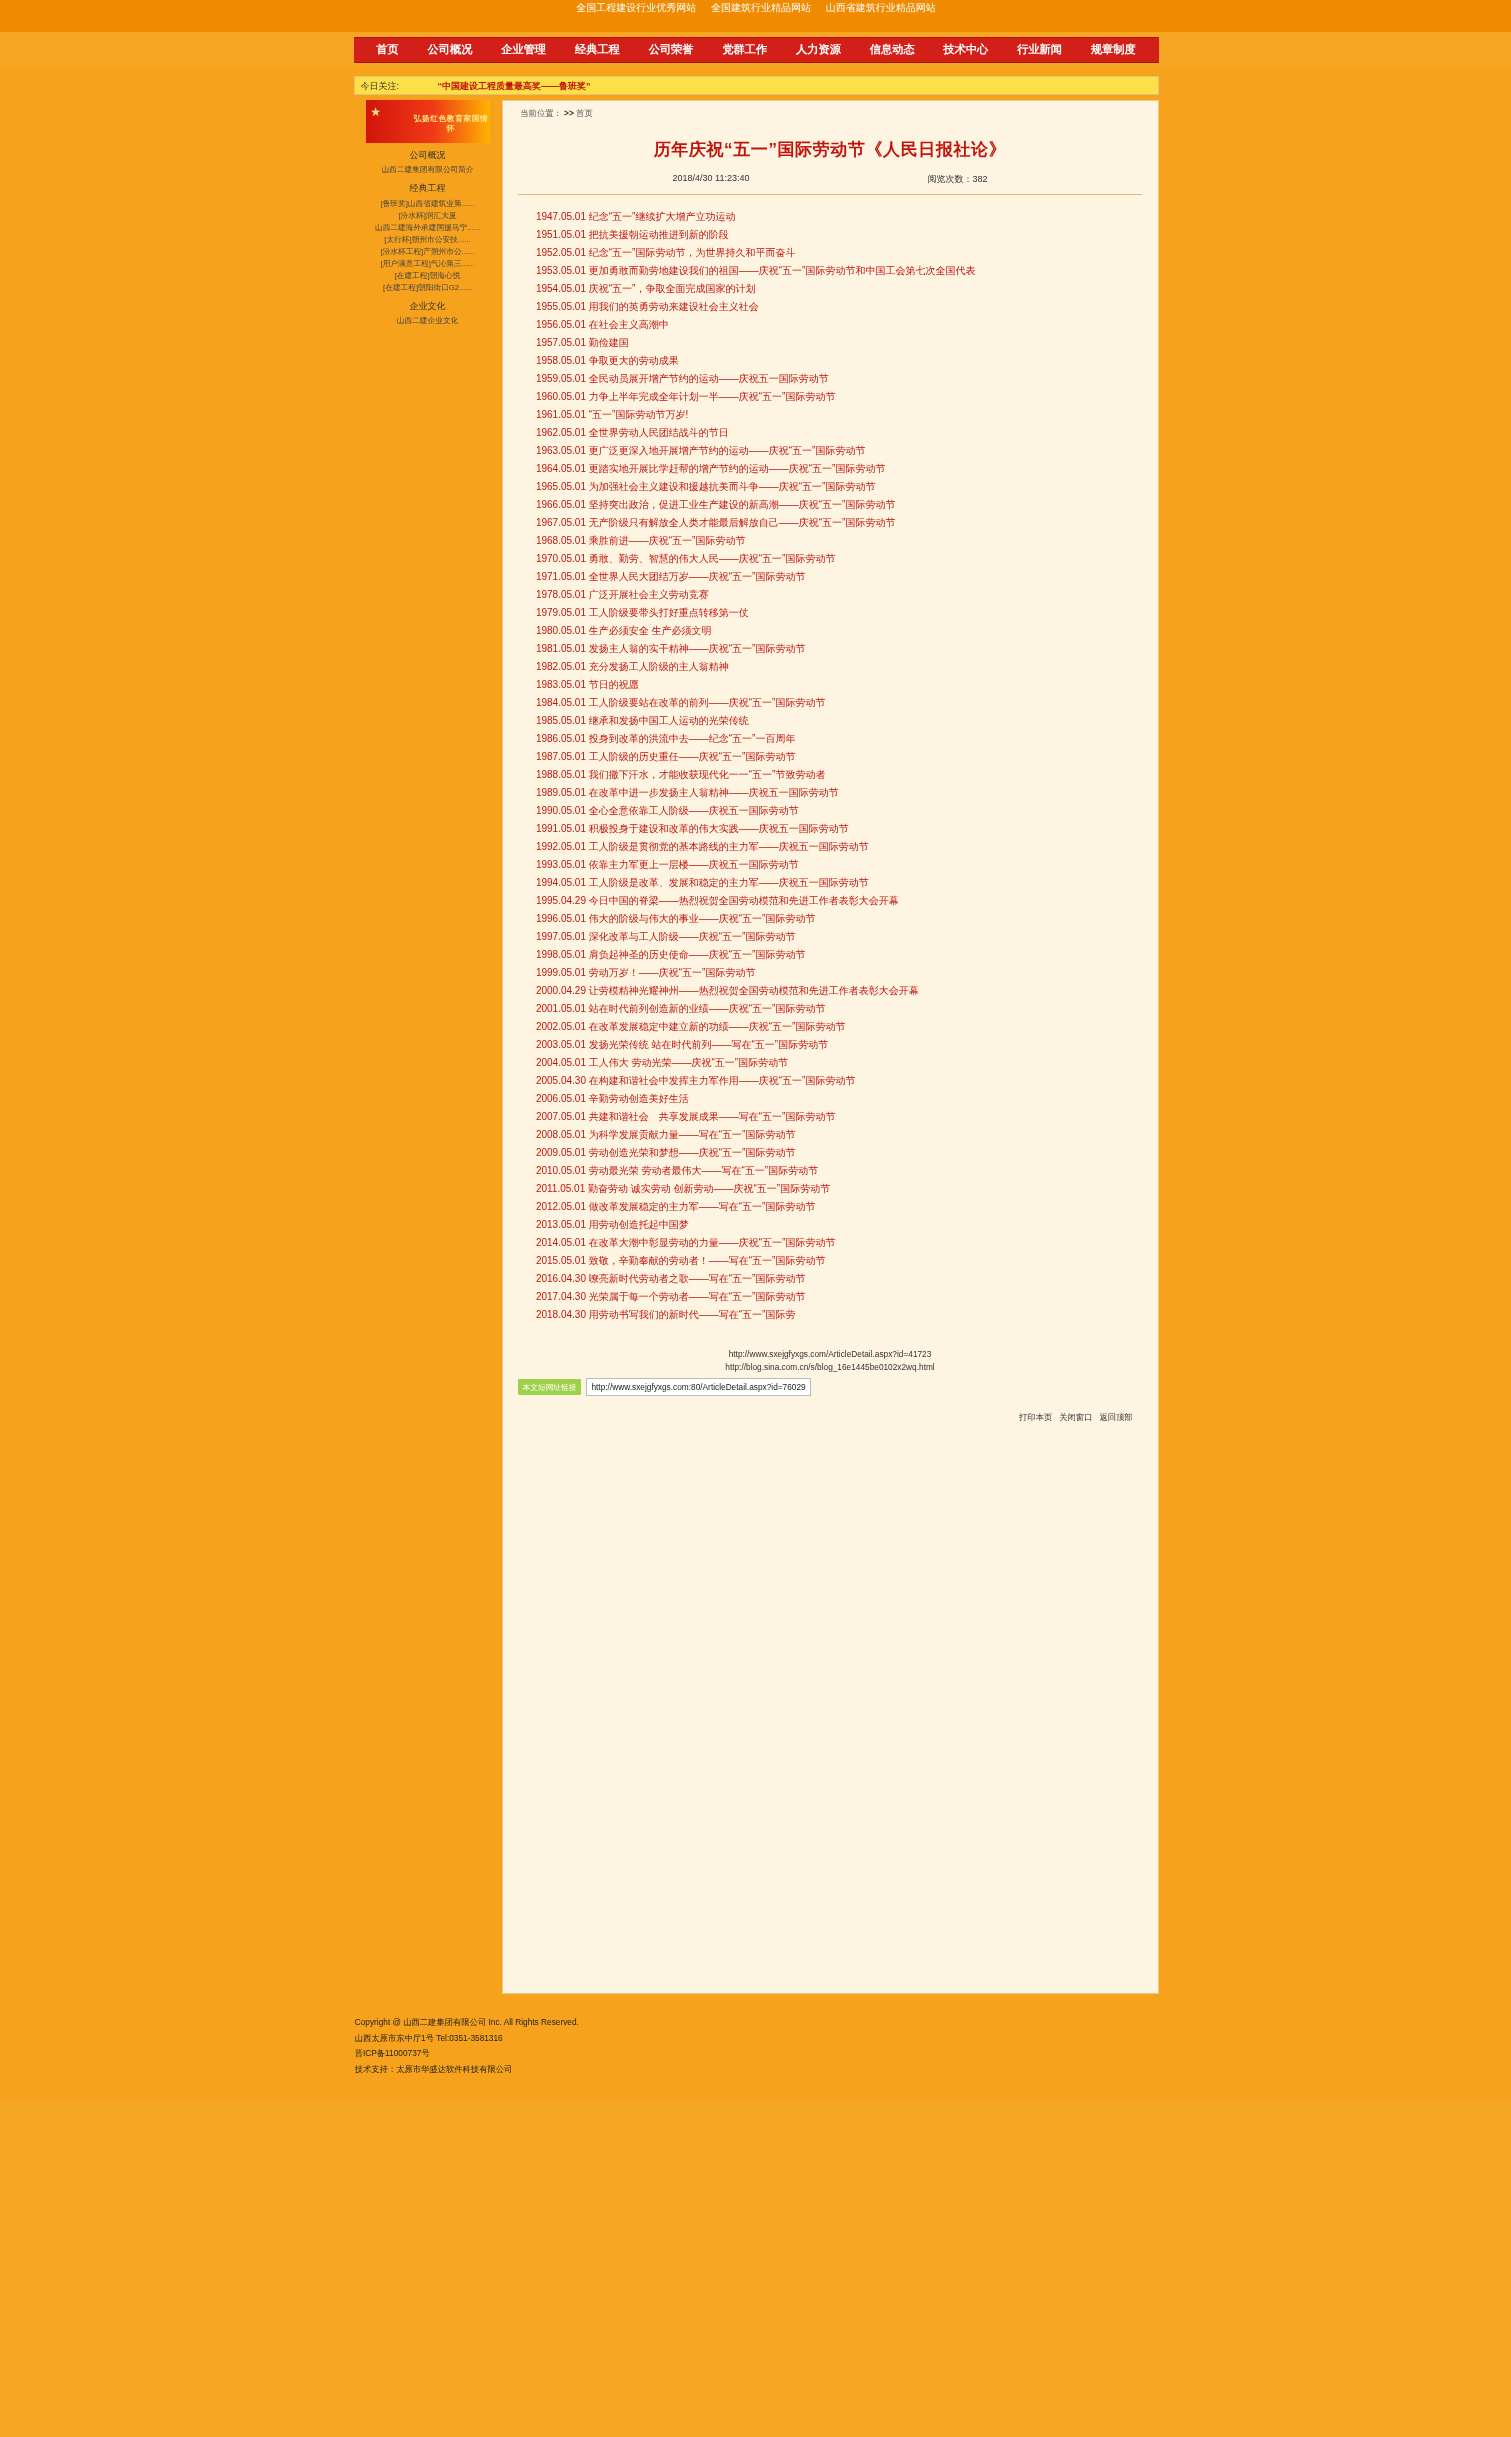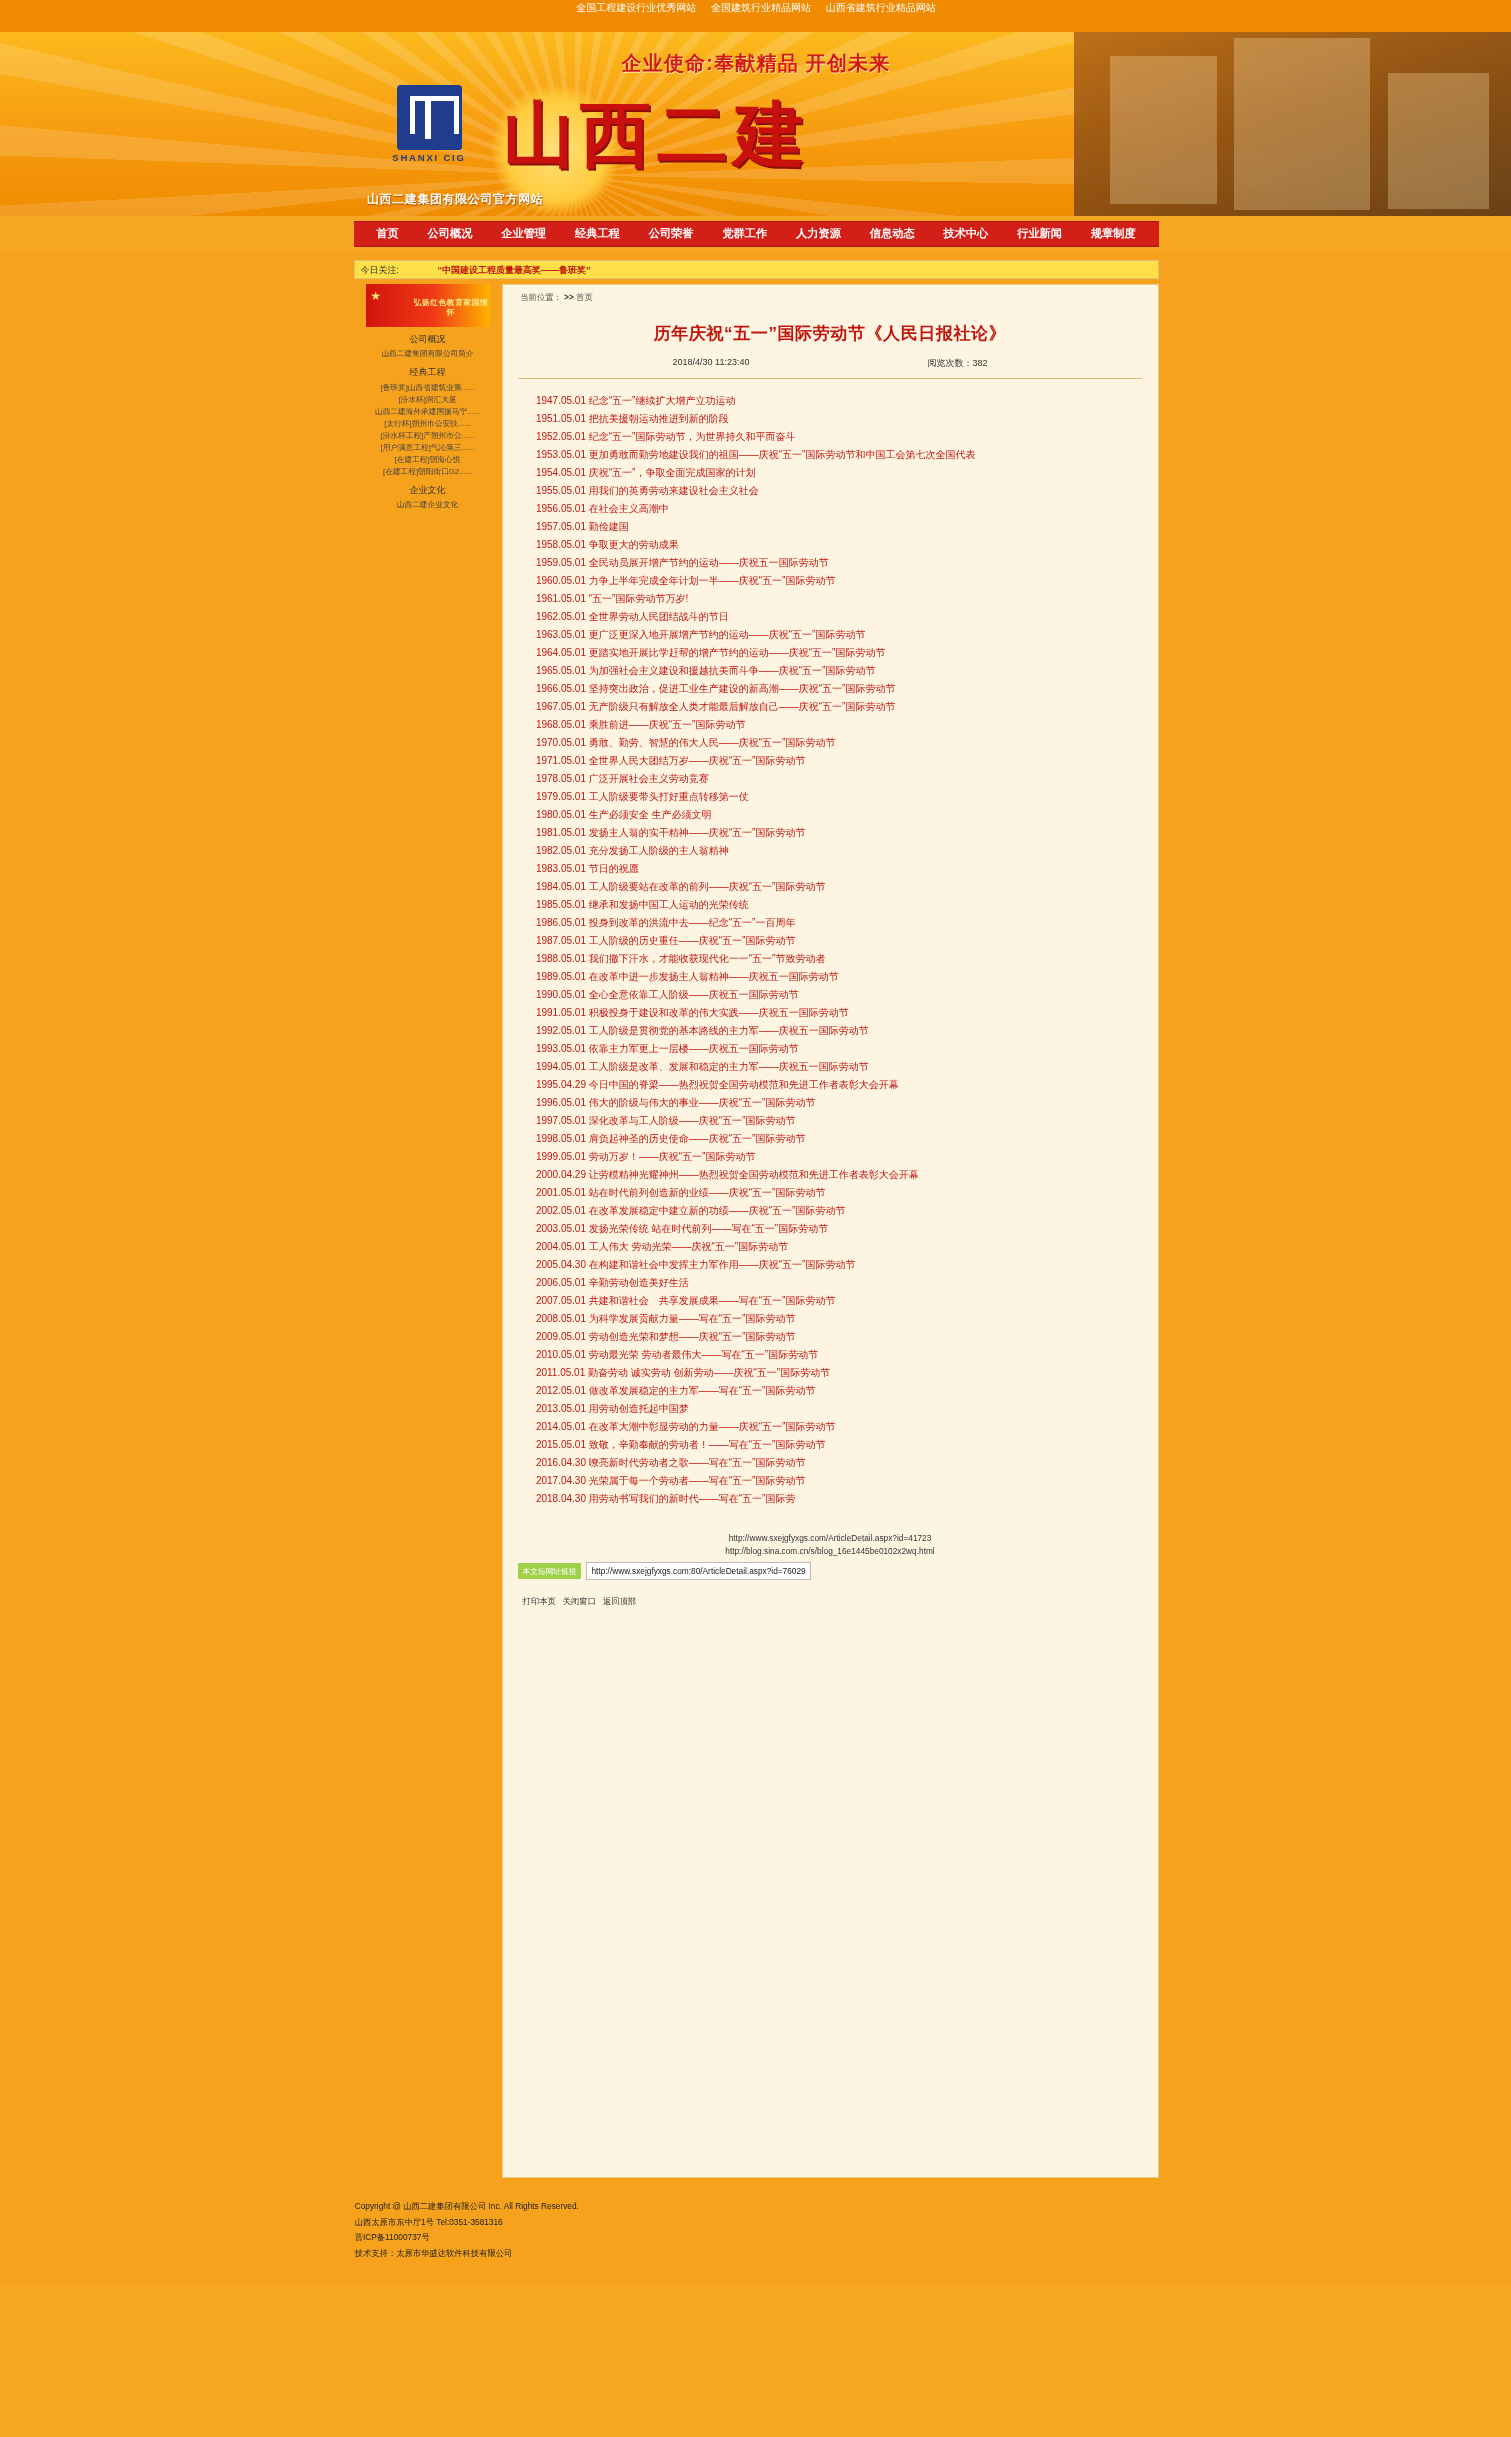--- a/index.html
+++ b/index.html
@@ -273,20 +273,21 @@
     font-size: 7.7px;
     border-radius: 1.2px;
   }
   .shortlink-url {
     background: #ffffff;
     border: 0.6px solid #bbb;
     padding: 1.8px 4.7px;
     color: #222;
   }
   .art-tools {
+    text-align: right;
     font-size: 8.3px;
     color: #333;
     padding: 15.4px 9.5px 0 0;
   }
   .art-tools a { color: #333; text-decoration: none; margin-left: 4.7px; }
 
   
   .footer {
     width: 805px;
     margin: 15.4px auto 0 auto;
@@ -301,40 +302,20 @@
 <body>
 
 <div class="page">
 
   <div class="topbar">
     <span>全国工程建设行业优秀网站</span>
     <span>全国建筑行业精品网站</span>
     <span>山西省建筑行业精品网站</span>
   </div>
 
-  <div class="banner">
-    <div class="sunburst"></div>
-    <div class="sun"></div>
-    <div class="banner-slogan">企业使命:奉献精品 开创未来</div>
-
-    <div class="logo-box">
-      <div class="logo-mark"></div>
-      <div class="logo-text">SHANXI CIG</div>
-    </div>
-
-    <div class="brand-cn">山西二建</div>
-
-    <div class="banner-photo">
-      <div class="bldg" style="left:36px;top:24px;width:107px;height:148px;"></div>
-      <div class="bldg" style="left:160px;top:6px;width:136px;height:172px;"></div>
-      <div class="bldg" style="left:314px;top:41px;width:101px;height:136px;"></div>
-    </div>
-
-    <div class="site-name">山西二建集团有限公司官方网站</div>
-  </div>
 
   <div class="navwrap">
     <div class="nav">
       <a href="#">首页</a>
       <a href="#">公司概况</a>
       <a href="#">企业管理</a>
       <a href="#">经典工程</a>
       <a href="#">公司荣誉</a>
       <a href="#">党群工作</a>
       <a href="#">人力资源</a>

